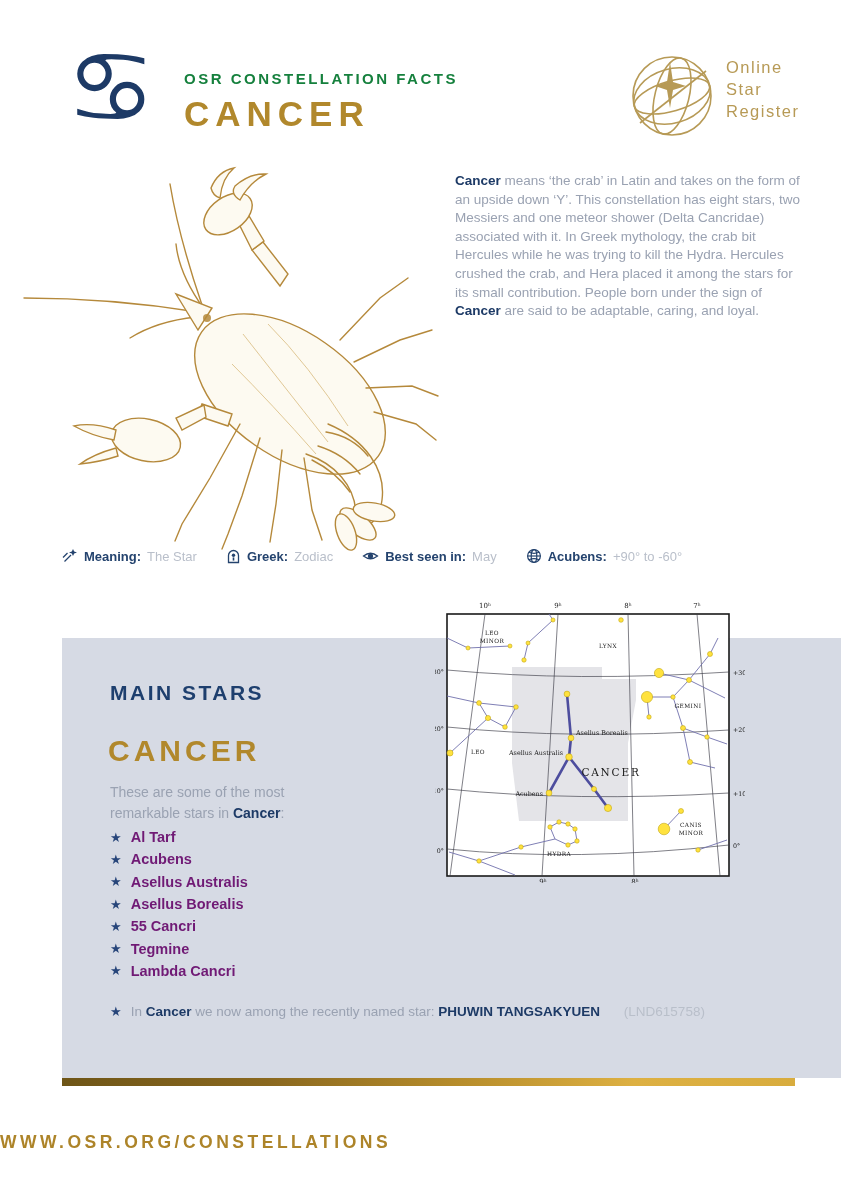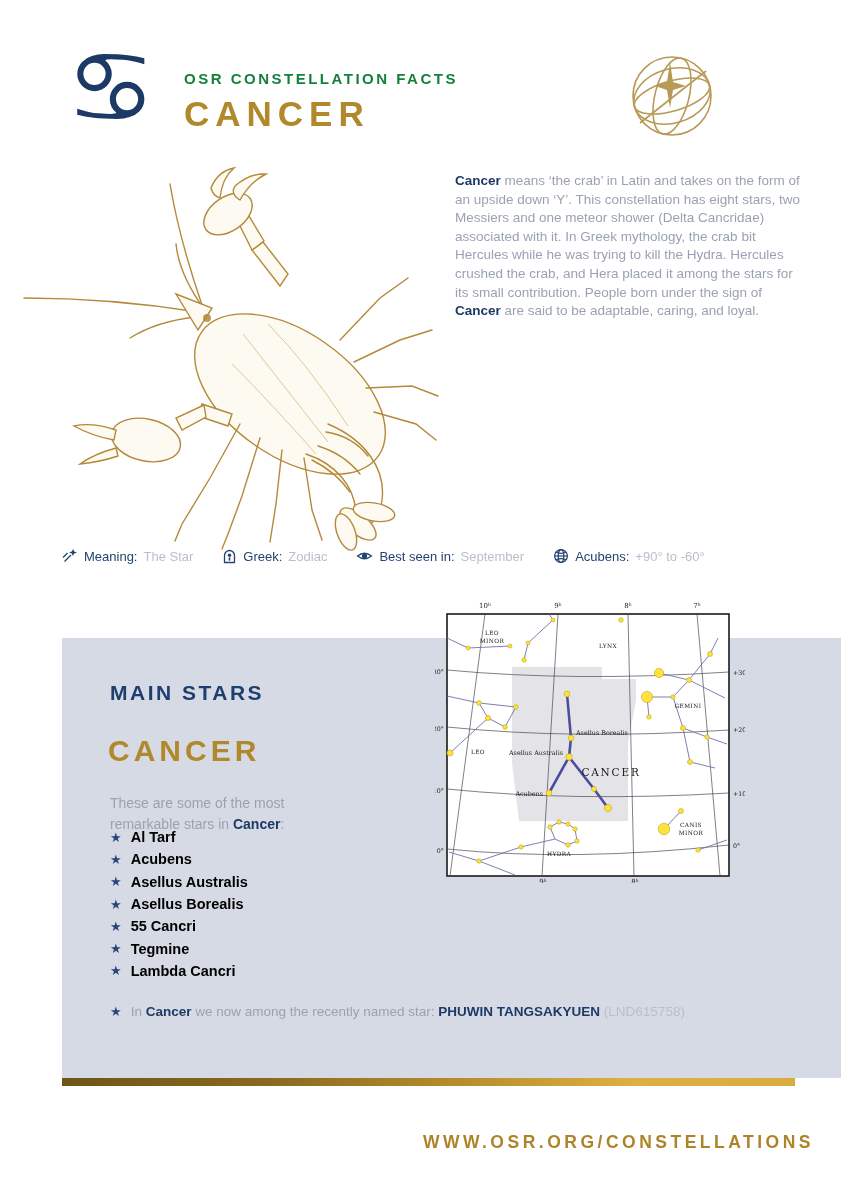--- a/index.html
+++ b/index.html
@@ -26,38 +26,38 @@
   .page-title{
     margin-top:7px;font-size:35px;font-weight:800;letter-spacing:6px;color:var(--gold);
   }
   .brand{left:626px;top:46px;width:190px;display:flex;gap:8px;}
   .brand-text{padding-top:10px;font-size:16.5px;line-height:22px;letter-spacing:1.5px;color:var(--gold-soft);}
 
   
   .intro{left:455px;top:172px;width:354px;font-size:13.5px;line-height:18.6px;color:var(--muted);}
   .intro p + p{margin-top:20px;text-align:right;}
   .rb{color:var(--navy-deep);font-weight:bold;}
-  .rm{color:var(--muted-light);}
+  .rm{color:var(--muted-light);padding-left:20px;}
 
   
   .meta-row{left:62px;top:548px;width:748px;display:flex;align-items:center;gap:29px;font-size:13px;}
   .meta-item{display:flex;align-items:center;gap:6px;white-space:nowrap;}
   .meta-item svg{flex:0 0 auto;}
-  .meta-label{font-weight:normal;color:var(--navy);}
+  .meta-label{font-weight:bold;color:var(--navy);}
   .meta-value{color:var(--muted-light);}
 
   
   .panel{left:62px;top:638px;width:779px;height:440px;background:var(--panel);}
   .panel-heading{position:absolute;left:48px;top:42px;font-size:21px;font-weight:800;letter-spacing:2.5px;color:#1e3f6e;line-height:26px;}
   .panel-title{position:absolute;left:46px;top:96px;font-size:30px;font-weight:800;letter-spacing:4px;color:var(--gold);}
-  .panel-desc{position:absolute;left:48px;top:155px;width:245px;font-size:14px;line-height:21px;color:var(--muted);}
+  .panel-desc{position:absolute;left:48px;top:144px;width:245px;font-size:14px;line-height:21px;color:var(--muted);}
   .star-list{position:absolute;left:48px;top:188px;list-style:none;}
   .star-list li{display:flex;align-items:center;gap:9px;height:22.3px;}
   .star-bullet{color:#27457a;font-size:13px;line-height:1;}
-  .star-name{font-size:14.5px;font-weight:bold;color:#000000;}
+  .star-name{font-size:14.5px;font-weight:bold;color:#701a75;}
   .named-star{position:absolute;left:48px;top:366px;font-size:13.5px;color:var(--muted);display:flex;align-items:center;gap:9px;white-space:nowrap;}
   .gold-bar{left:62px;top:1078px;width:733px;height:8px;
     background:linear-gradient(90deg,#6e5517 0%,#8a681f 28%,#b88e2c 55%,#ddb042 78%,#d8ac3e 100%);}
 
   
   .chart{left:435px;top:598px;}
   .chart text{font-family:"DejaVu Serif","Liberation Serif",serif;fill:#1a1a1a;}
   .t-ra{font-size:7px;}
   .t-dec{font-size:6.3px;}
   .t-con{font-size:5.8px;letter-spacing:.4px;}
@@ -68,21 +68,21 @@
   .cmain{stroke:#4d4d9e;stroke-width:2.6;fill:none;stroke-linecap:round;}
   .star-dot{fill:#ffe23e;stroke:#c2a713;stroke-width:.6;}
 
   
   .crab{left:18px;top:162px;}
   .crab .ln{stroke:#b5893b;fill:none;stroke-width:1.4;stroke-linecap:round;}
   .crab .sh{stroke:#b5893b;fill:#fdfaf1;stroke-width:1.4;}
   .crab .hatch{stroke:#dcc28b;fill:none;stroke-width:.9;}
 
   
-  .footer{left:0;top:1132px;width:814px;text-align:right;}
+  .footer{left:0;top:1132px;width:814px;text-align:left;}
   .footer-url{font-size:17.5px;font-weight:800;letter-spacing:3.5px;color:#ad8429;text-decoration:none;}
 </style>
 </head>
 <body>
 
 <div class="abs zodiac-glyph">♋</div>
 
 <div class="abs head-block">
   <div class="kicker">OSR CONSTELLATION FACTS</div>
   <div class="page-title">CANCER</div>
@@ -92,20 +92,25 @@
   <svg width="92" height="96" viewBox="0 0 92 96">
     <g stroke="#b79a56" stroke-width="1.6" fill="none">
       <circle cx="46" cy="50" r="39"></circle>
       <ellipse cx="46" cy="50" rx="39" ry="15" transform="rotate(-16 46 50)"></ellipse>
       <ellipse cx="46" cy="50" rx="39" ry="27" transform="rotate(-16 46 50)"></ellipse>
       <ellipse cx="46" cy="50" rx="17" ry="39" transform="rotate(14 46 50)"></ellipse>
       <line x1="14" y1="77" x2="80" y2="25"></line>
     </g>
     <path d="M44,16 L47,36 L60,40 L47,44 L44,62 L41,44 L29,40 L41,36 Z" fill="#b79a56"></path>
   </svg>
+  <div class="brand-text">
+    <div>Online</div>
+    <div>Star</div>
+    <div>Register</div>
+  </div>
 </div>
 
 <svg class="abs crab" width="440" height="395" viewBox="0 0 440 395">
 
   <path class="ln" d="M180,150 C130,142 70,136 6,136"></path>
   <path class="ln" d="M184,143 C172,108 160,70 152,22"></path>
   <path class="ln" d="M178,155 C150,158 128,166 112,176"></path>
   <path class="ln" d="M186,147 C168,122 160,102 158,82"></path>
 
   <path class="sh" d="M158,132 L194,146 L180,168 Z"></path>
@@ -178,21 +183,21 @@
     </svg>
     <span class="meta-label">Greek:</span>
     <span class="meta-value">Zodiac</span>
   </div>
   <div class="meta-item">
     <svg width="17" height="16" viewBox="0 0 17 16">
       <path d="M1.5,8 Q8.5,2.5 15.5,8 Q8.5,13.5 1.5,8 Z" stroke="#24436e" stroke-width="1.3" fill="none"></path>
       <circle cx="8.5" cy="8" r="2.6" fill="#24436e"></circle>
     </svg>
     <span class="meta-label">Best seen in:</span>
-    <span class="meta-value">September</span>
+    <span class="meta-value">May</span>
   </div>
   <div class="meta-item">
     <svg width="16" height="16" viewBox="0 0 16 16">
       <g stroke="#24436e" stroke-width="1.2" fill="none">
         <circle cx="8" cy="8" r="6.4"></circle>
         <ellipse cx="8" cy="8" rx="2.8" ry="6.4"></ellipse>
         <line x1="1.6" y1="8" x2="14.4" y2="8"></line>
         <path d="M3,4.2 Q8,6.4 13,4.2"></path>
           <path d="M3,11.8 Q8,9.6 13,11.8"></path>
       </g>

